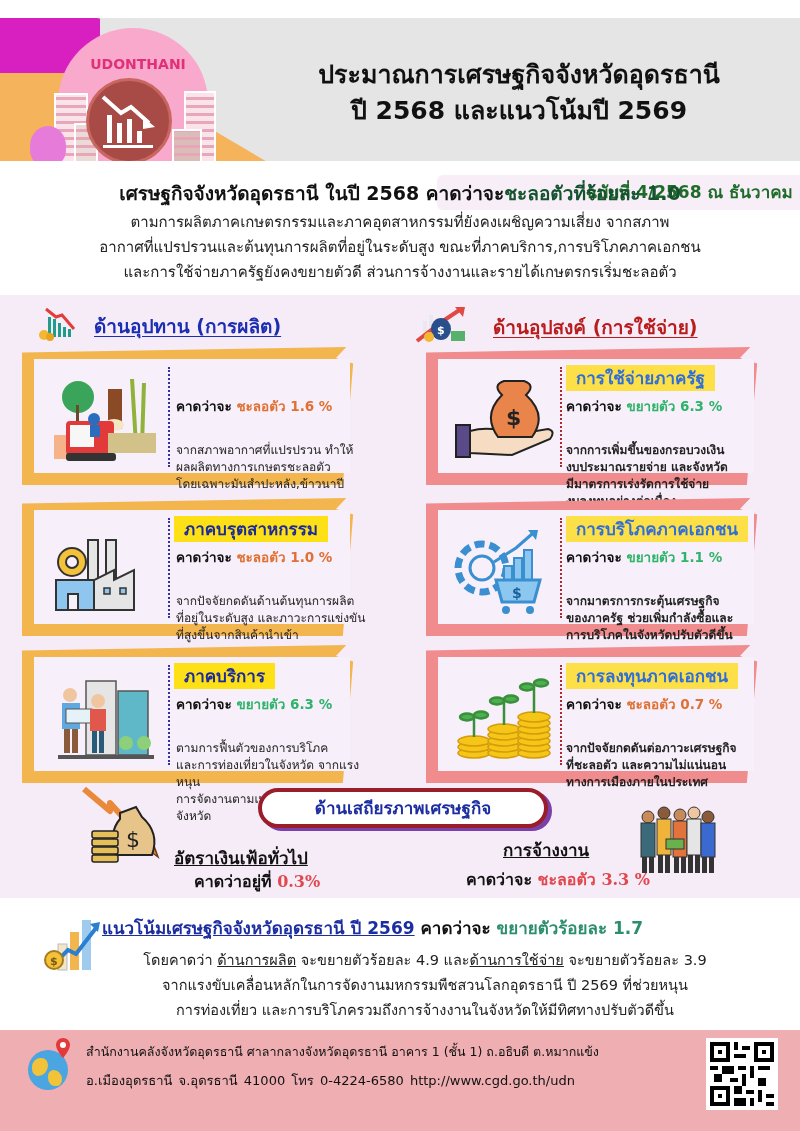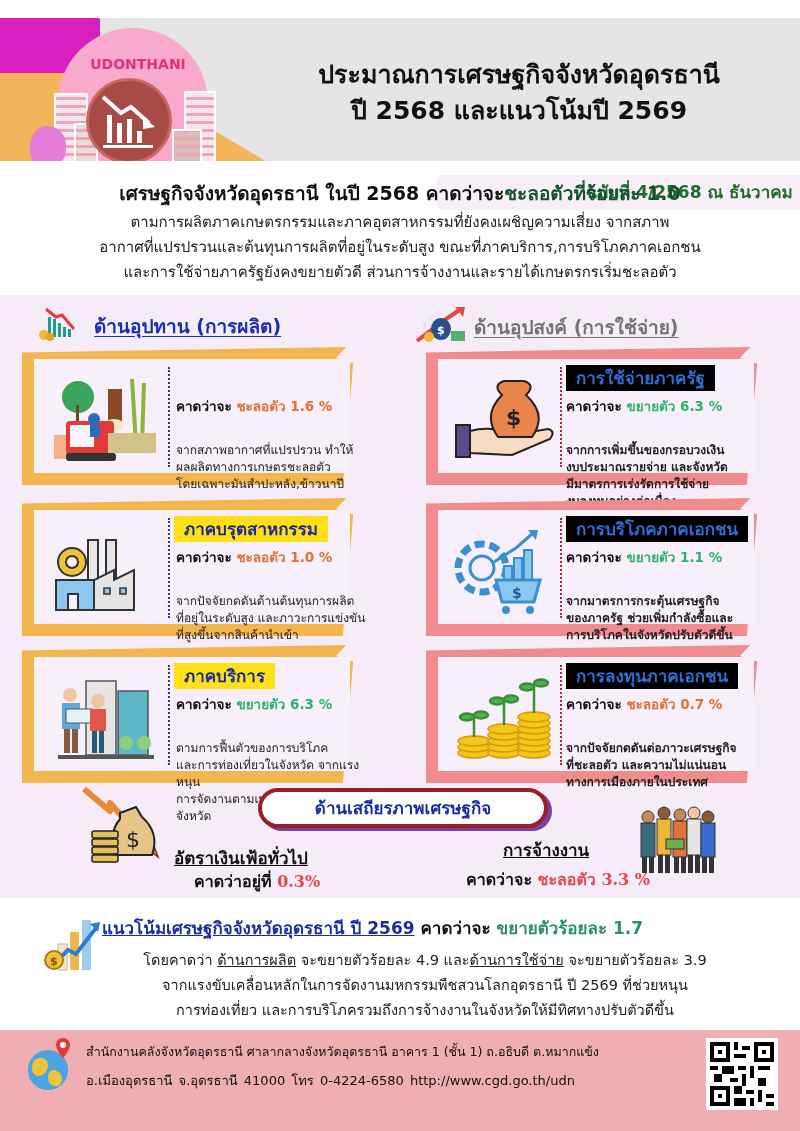--- a/index.html
+++ b/index.html
@@ -31,33 +31,33 @@
   .summary .body { position: absolute; left: 20px; top: 40px; width: 760px; text-align: center; font: 15px "DejaVu Sans", sans-serif; color: #222; line-height: 25px; }
 
   
   .main { position: absolute; left: 0; top: 295px; width: 800px; height: 603px; background: #f6ecf8; }
 
   .sec-head { position: absolute; top: 12px; display: flex; align-items: center; white-space: nowrap; }
   .sec-head .txt { font: bold 19px "DejaVu Sans", sans-serif; text-decoration: underline; text-underline-offset: 3px; }
   .sec-head.supply { left: 38px; }
   .sec-head.supply .txt { color: #1b2db0; margin-left: 8px; }
   .sec-head.demand { left: 415px; }
-  .sec-head.demand .txt { color: #737373; margin-left: 1px; }
+  .sec-head.demand .txt { color: #b91c1c; margin-left: 20px; }
 
   .card { position: absolute; width: 345px; height: 138px; }
   .card .frame { position: absolute; left: 0; top: 0; width: 100%; height: 100%; }
   .card .inner { position: absolute; left: 12px; top: 12px; width: 316px; height: 114px; background: #f7eff9; }
   .card.left .frame { background: #f3b64f; clip-path: polygon(0 4%, 94% 0, 91% 8%, 96% 12%, 93% 100%, 0 100%); }
   .card.right .frame { background: #f08c8e; clip-path: polygon(0 4%, 94% 0, 91% 8%, 96% 12%, 93% 100%, 0 100%); }
   .card .divider { position: absolute; left: 134px; top: 8px; height: 100px; border-left: 2px dotted #3a2fa0; }
   .card.right .divider { border-left-color: #b0282e; left: 122px; }
   .card .illus { position: absolute; left: 14px; top: 16px; width: 112px; height: 90px; }
   .card .tag { position: absolute; left: 140px; top: 6px; height: 26px; padding: 0 10px; font: bold 17px "DejaVu Sans", sans-serif; line-height: 26px; white-space: nowrap; }
   .card.left .tag { background: #fde015; color: #1b2a9a; }
-  .card.right .tag { background: #000000; color: #2f6ed8; left: 128px; }
+  .card.right .tag { background: #fde047; color: #2f6ed8; left: 128px; }
   .card .forecast { position: absolute; left: 142px; top: 36px; font: bold 13.5px "DejaVu Sans", sans-serif; color: #111; white-space: nowrap; }
   .card.right .forecast { left: 128px; }
   .card .forecast .val.down { color: #e07033; }
   .card .forecast .val.up { color: #2db46a; }
   .card .desc { position: absolute; left: 142px; top: 57px; width: 200px; font: 12px "DejaVu Sans", sans-serif; color: #222; line-height: 17px; margin-top: 26px; }
   .card.right .desc { left: 128px; width: 210px; font-weight: bold; }
 
   
   .stability-pill { position: absolute; left: 258px; top: 493px; width: 290px; height: 40px; border: 4px solid #9a1e2a; border-radius: 22px; background: #fff; box-shadow: 4px 3px 0 #7a3fa8; text-align: center; font: bold 17px "DejaVu Serif", serif; color: #1b2da0; line-height: 32px; white-space: nowrap; }
   .infl-label { position: absolute; left: 174px; top: 549px; font: bold 17px "DejaVu Serif", serif; color: #111; text-decoration: underline; white-space: nowrap; }

